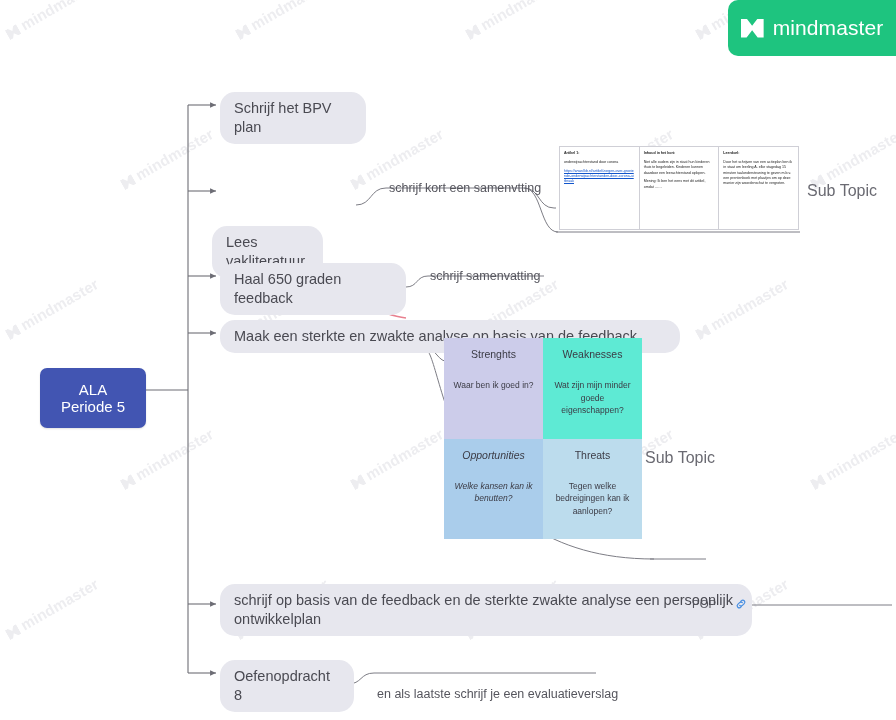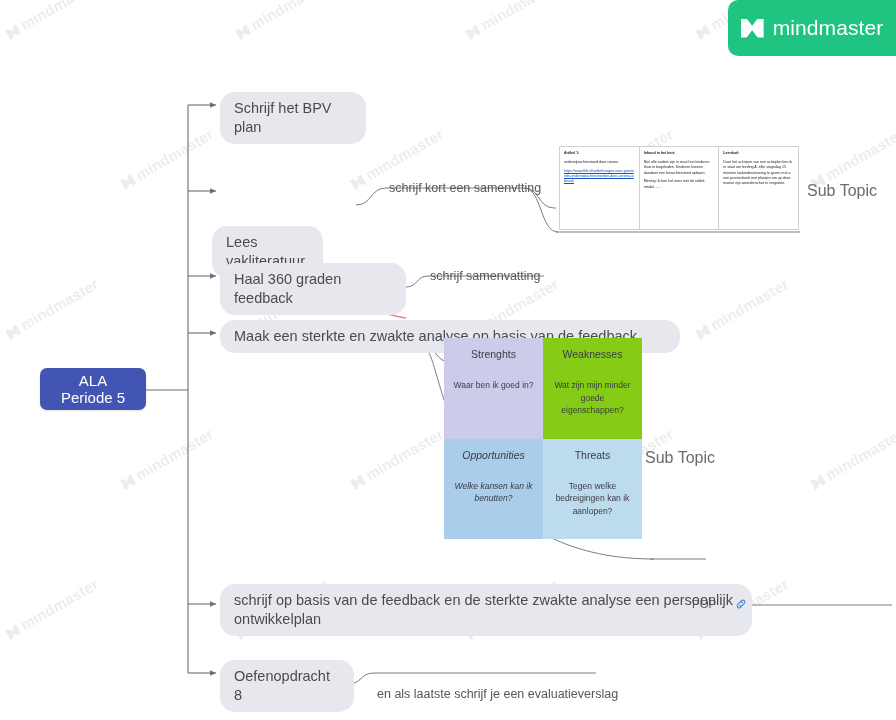--- a/index.html
+++ b/index.html
@@ -54,21 +54,21 @@
     padding:7px 14px;
     white-space:pre-wrap;
   }
   #root-node{
     position:absolute;
     z-index:3;
     background:#4255b2;
     color:#ffffff;
     border-radius:7px;
     font-size:15px;
-    padding:4px 16px;
+    padding:13px 16px;
     box-sizing:border-box;
     text-align:center;
     box-shadow:0 1px 2px rgba(0,0,0,.12);
   }
 
   
   .callout{
     position:absolute;
     z-index:3;
     font-size:12.5px;
@@ -155,21 +155,21 @@
     color:#3b3b45;
     line-height:14px;
     margin-bottom:18px;
   }
   .swot-cell .sw-body{
     font-size:8.5px;
     color:#3b3b45;
     line-height:12.5px;
   }
   .sw-s{background:#ccccea;}
-  .sw-w{background:#84cc16;}
+  .sw-w{background:#5eead4;}
   .sw-o{background:#aacdeb;font-style:italic;}
   .sw-t{background:#bcdced;}
 
   
   #logo-badge{
     position:absolute;
     right:0;top:0;
     width:168px;height:56px;
     background:#1ec47f;
     border-bottom-left-radius:10px;
@@ -274,21 +274,21 @@
       <path d="M406,318 C384,316 360,300 334,292" stroke="#e8808f" stroke-width="1.6" fill="none" marker-end="url(#arrowRed)"></path>
     </g>
   </svg>
 
   <div id="root-node" style="left:40px;top:368px;width:106px;">ALA Periode 5</div>
 
   <div class="node" style="left:220px;top:92px;width:146px;">Schrijf het BPV plan</div>
 
   <div class="node" style="left:212px;top:178px;width:111px;margin-top:48px;">Lees vakliteratuur</div>
 
-  <div class="node" style="left:220px;top:263px;width:186px;">Haal 360 graden feedback</div>
+  <div class="node" style="left:220px;top:263px;width:186px;">Haal 650 graden feedback</div>
 
   <div class="node" style="left:220px;top:320px;width:460px;">Maak een sterkte en zwakte analyse op basis van de feedback</div>
 
   <div class="node" style="left:220px;top:560px;width:532px;margin-top:24px;">schrijf op basis van de feedback en de sterkte zwakte analyse een persoonlijk ontwikkelplan</div>
 
   <div class="node" style="left:220px;top:660px;width:134px;">Oefenopdracht 8</div>
 
   <div class="callout" style="left:389px;top:181px;">schrijf kort een samenvtting</div>
 
   <div class="callout" style="left:430px;top:269px;">schrijf samenvatting</div>

